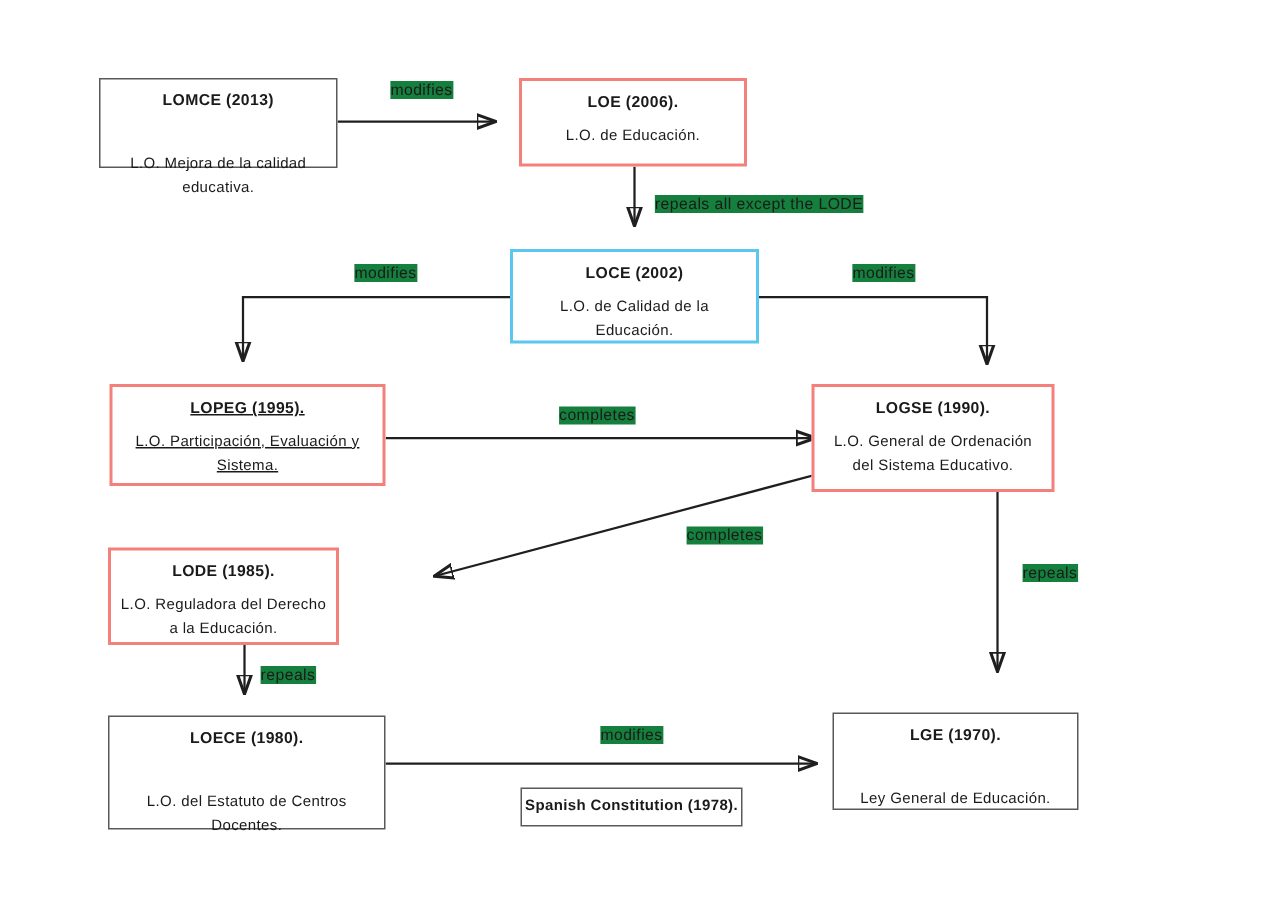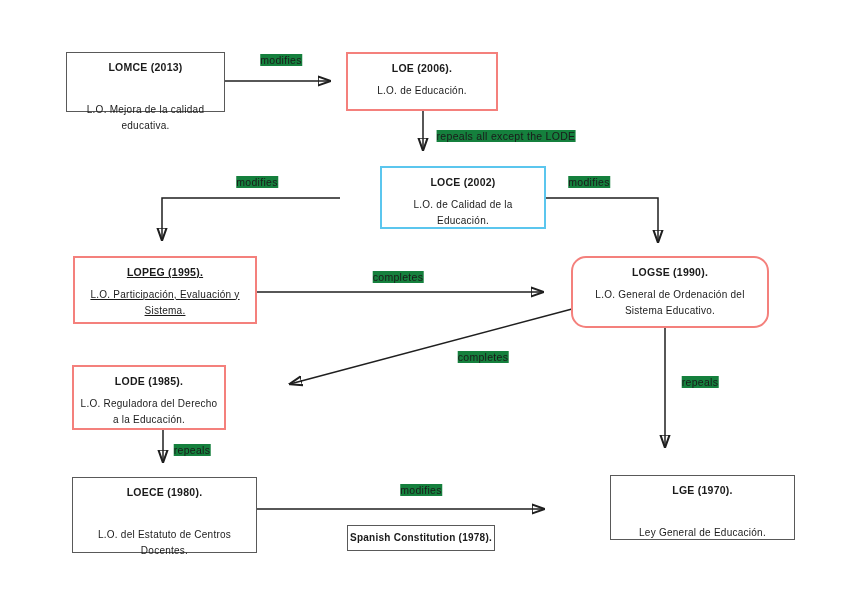--- a/index.html
+++ b/index.html
@@ -34,21 +34,21 @@
     border: 2px solid #595959;
     display: flex;
     flex-direction: column;
     align-items: center;
     justify-content: flex-start;
     padding: 8px 6px 4px 6px;
     text-align: center;
   }
   .node.border-dark { border: 1.5px solid #595959; gap: 20px; }
   .node.border-red  { border: 2px solid #f4807c; }
-  .node.border-blue { border: 2px solid #5bc6ee; margin-left: 40px; }
+  .node.border-blue { border: 2px solid #5bc6ee; }
   .node-title {
     font-size: 10.5px;
     font-weight: bold;
     letter-spacing: 0.25px;
     line-height: 1.2;
     white-space: nowrap;
   }
   .node-sub {
     margin-top: 8px;
     font-size: 10px;
@@ -107,36 +107,36 @@
   <div class="node border-blue" style="left:340px; top:166px; width:166px; height:63px;">
     <div class="node-title">LOCE (2002)</div>
     <div class="node-sub">L.O. de Calidad de la Educación.</div>
   </div>
 
   <div class="node border-red" style="left:73px; top:256px; width:184px; height:68px;text-decoration:underline;">
     <div class="node-title">LOPEG (1995).</div>
     <div class="node-sub">L.O. Participación, Evaluación y Sistema.</div>
   </div>
 
-  <div class="node border-red" style="left:571px; top:256px; width:198px; height:72px;border-radius:15px;">
+  <div class="node border-red" style="left:541px; top:256px; width:162px; height:72px;">
     <div class="node-title">LOGSE (1990).</div>
     <div class="node-sub">L.O. General de Ordenación del Sistema Educativo.</div>
   </div>
 
   <div class="node border-red" style="left:72px; top:365px; width:154px; height:65px;">
     <div class="node-title">LODE (1985).</div>
     <div class="node-sub">L.O. Reguladora del Derecho a la Educación.</div>
   </div>
 
   <div class="node border-dark" style="left:72px; top:477px; width:185px; height:76px;">
     <div class="node-title">LOECE (1980).</div>
     <div class="node-sub">L.O. del Estatuto de Centros Docentes.</div>
   </div>
 
-  <div class="node border-dark" style="left:610px; top:475px; width:185px; height:65px;">
+  <div class="node border-dark" style="left:555px; top:475px; width:164px; height:65px;">
     <div class="node-title">LGE (1970).</div>
     <div class="node-sub">Ley General de Educación.</div>
   </div>
 
   <div class="node border-dark small" style="left:347px; top:525px; width:148px; height:26px;">
     <div class="node-title">Spanish Constitution (1978).</div>
   </div>
 
   <span class="edge-label" style="left:281px; top:54px;">modifies</span>
   <span class="edge-label" style="left:506px; top:130px;">repeals all except the LODE</span>

